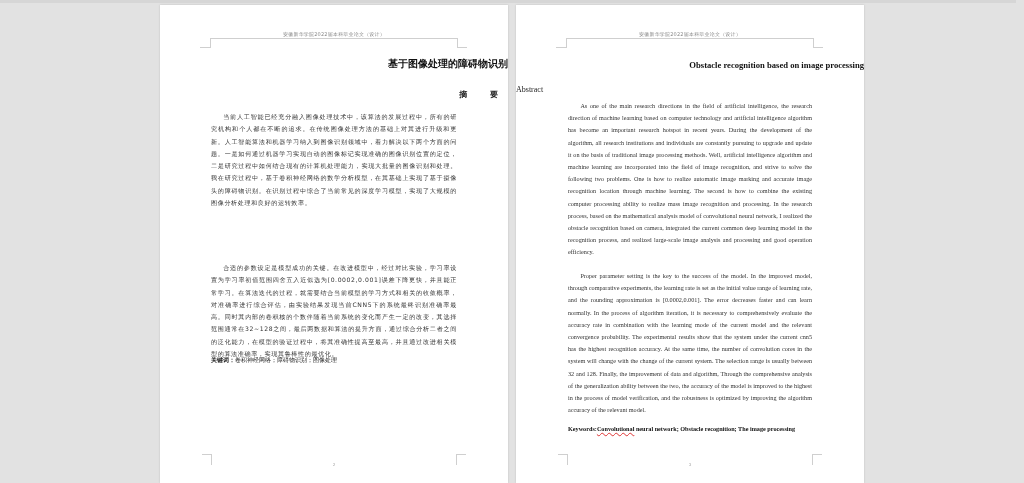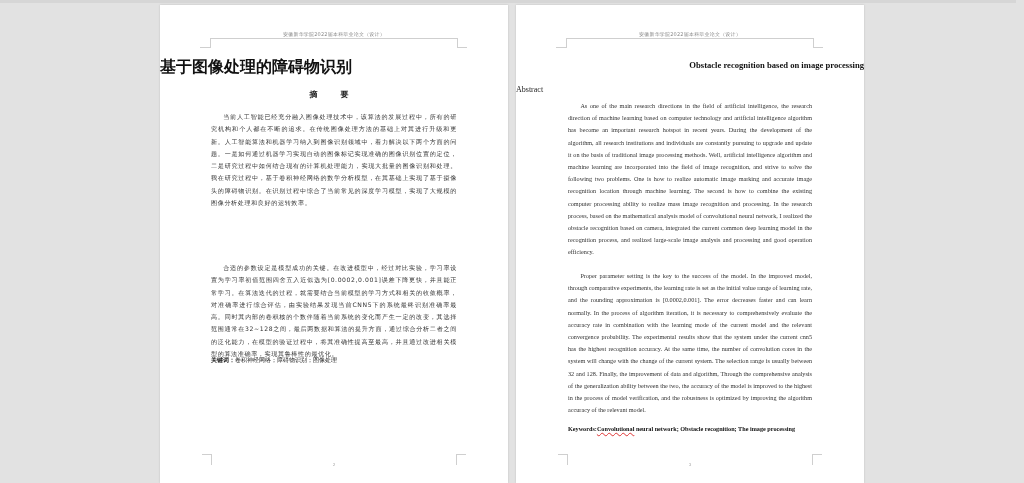--- a/index.html
+++ b/index.html
@@ -25,25 +25,25 @@
   }
   .hdr-tick-l { position:absolute; top:33px; left:50px; height:10px; border-left:1px solid #cfcfcf; }
   .hdr-tick-r { position:absolute; top:33px; left:297px; height:10px; border-left:1px solid #cfcfcf; }
   .hdr-stub-l { position:absolute; top:42px; left:40px; width:10px; border-top:1px solid #cfcfcf; }
   .hdr-stub-r { position:absolute; top:42px; left:297px; width:10px; border-top:1px solid #cfcfcf; }
   .ftr-l { position:absolute; top:449px; left:42px; width:9px; height:10px; border-top:1px solid #cfcfcf; border-right:1px solid #cfcfcf; }
   .ftr-r { position:absolute; top:449px; left:296px; width:9px; height:10px; border-top:1px solid #cfcfcf; border-left:1px solid #cfcfcf; }
   .pnum { position:absolute; top:457px; left:0; width:100%; text-align:center; font-size:5px; color:#999; }
 
   .title-cn {
-    position:absolute; top:52px; left:0; width:100%; text-align:left;
-    font-family:"DejaVu Sans", sans-serif; font-weight:bold; font-size:16px; color:#111;
+    position:absolute; top:52px; left:0; width:100%; text-align:right;
+    font-family:"DejaVu Sans", sans-serif; font-weight:bold; font-size:10px; color:#111;
   }
   .abs-cn {
-    position:absolute; top:84px; left:0; width:100%; text-align:center;
+    position:absolute; top:84px; left:0; width:100%; text-align:right;
     font-family:"DejaVu Sans", sans-serif; font-weight:bold; font-size:8px; color:#222; letter-spacing:10px;
   }
   .body-cn {
     position:absolute; left:51px; width:246px;
     font-family:"DejaVu Sans", sans-serif; font-size:6.1px; line-height:12.3px; color:#333;
     text-align:justify; letter-spacing:0.6px;
   }
   .body-cn p { margin:0; text-indent:2em; }
   #cn-p1 { top:106px; }
   #cn-p2 { top:257px; }

